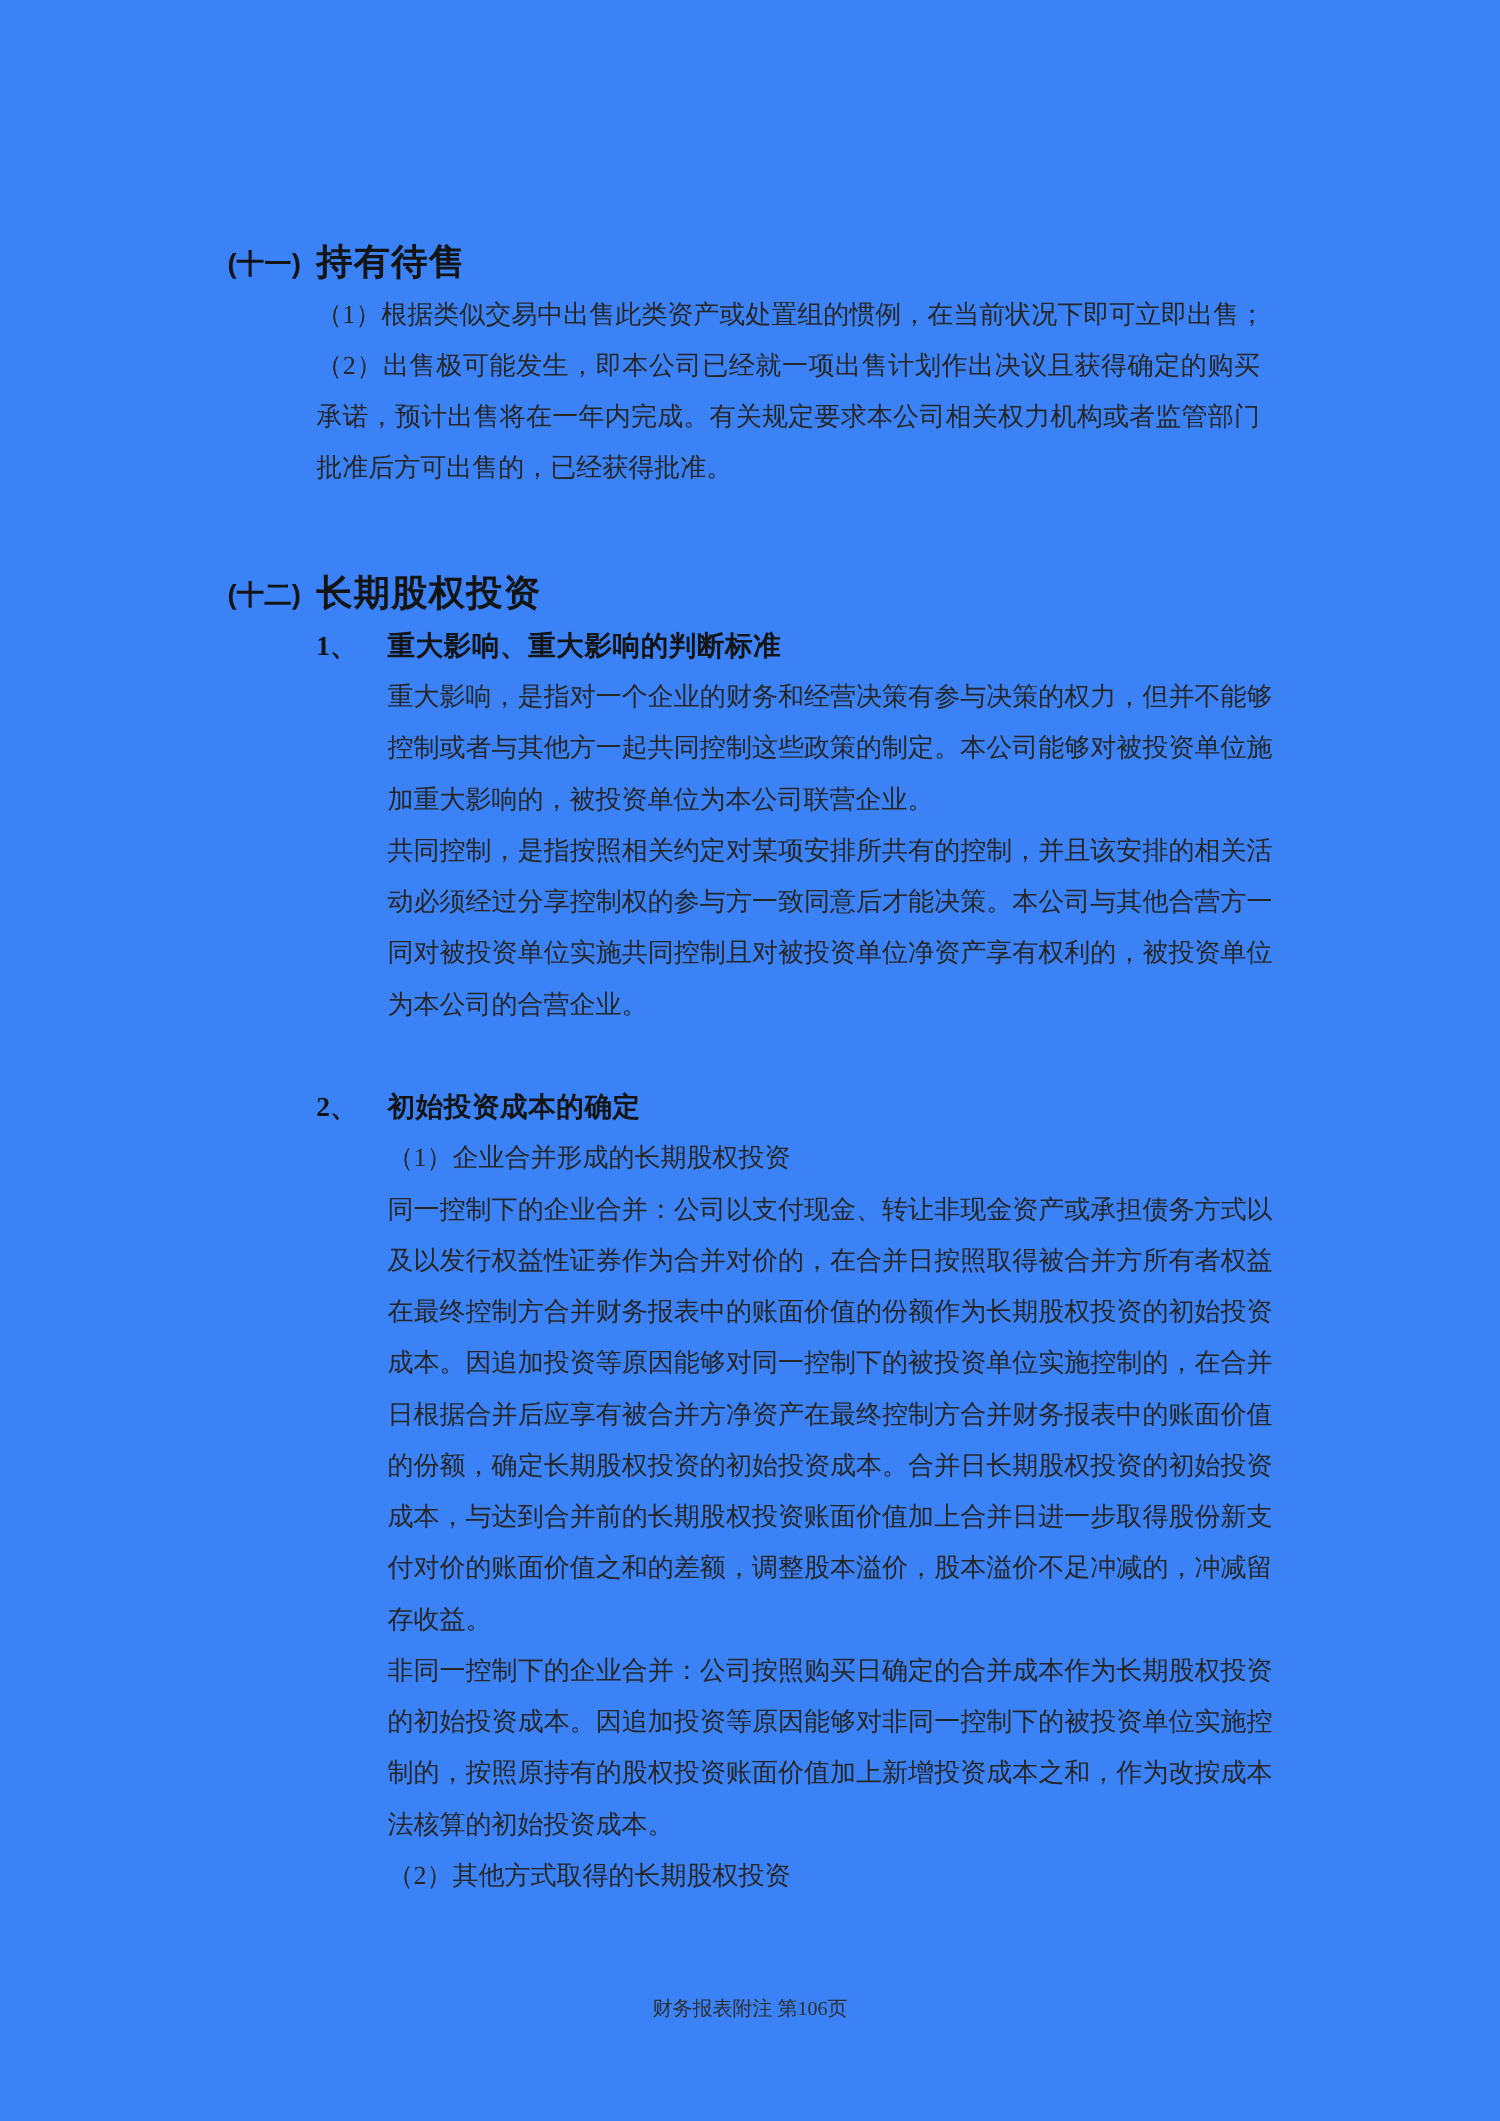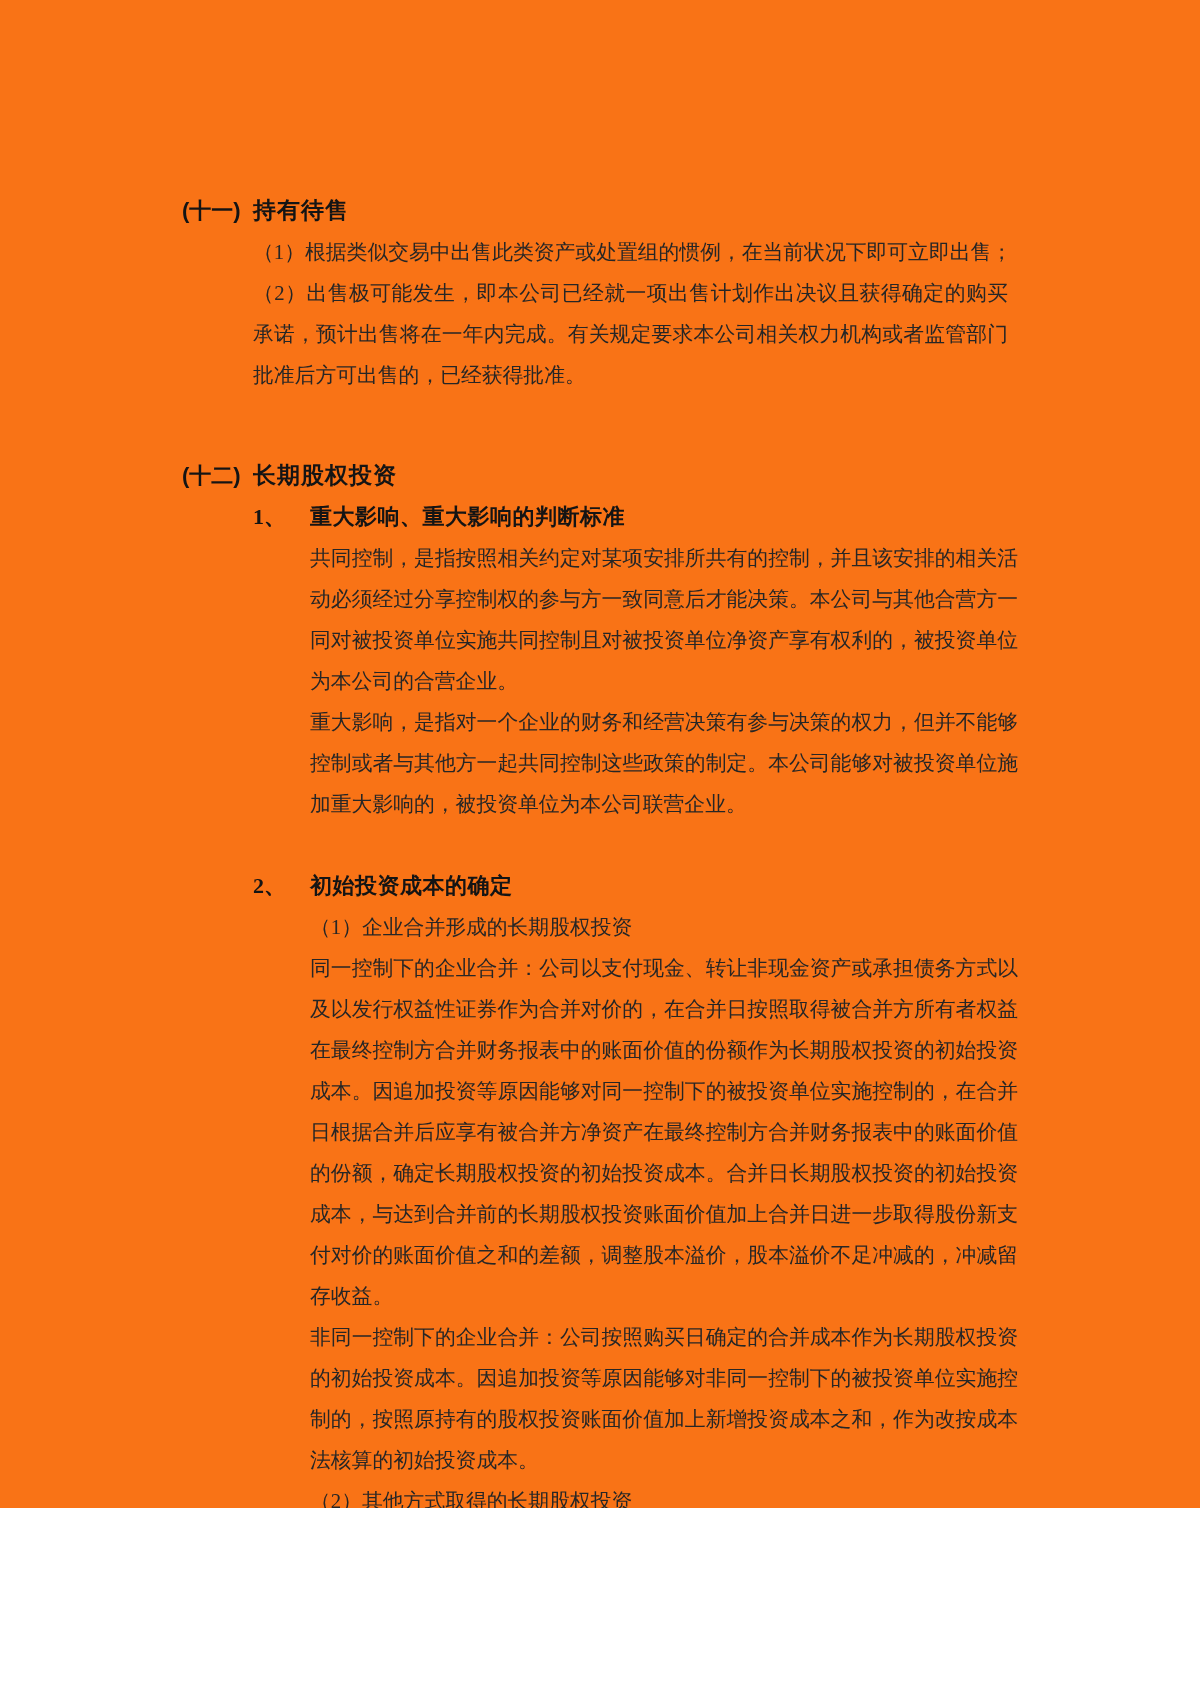--- a/index.html
+++ b/index.html
@@ -4,22 +4,22 @@
 <title>财务报表附注 第106页</title>
 <style>
   html, body {
     margin: 0;
     padding: 0;
     background: #ffffff;
   }
   .page {
     position: relative;
     width: 1200px;
-    height: 1508px;
-    background: #f97316;
+    height: 1697px;
+    background: #3b82f6;
     overflow: hidden;
     font-family: "Liberation Serif", "DejaVu Serif", serif;
     color: #262626;
   }
   .content {
     position: absolute;
     left: 182px;
     top: 190px;
     width: 836px;
   }
@@ -32,21 +32,21 @@
   .sec-num {
     flex: 0 0 71px;
     font-size: 22px;
     font-weight: 700;
     font-family: "Liberation Sans", "DejaVu Sans", sans-serif;
     color: #141414;
     white-space: nowrap;
   }
   .sec-title {
     margin: 0;
-    font-size: 23px;
+    font-size: 29px;
     font-weight: 700;
     font-family: "Liberation Sans", "DejaVu Sans", sans-serif;
     color: #141414;
     line-height: 41px;
     letter-spacing: 1px;
   }
   .sec-body { margin-left: 71px; width: 755px; }
   .section + .section { margin-top: 60px; }
 
   
@@ -120,22 +120,22 @@
         <span class="sec-num">(十二)</span>
         <h2 class="sec-title">长期股权投资</h2>
       </div>
 
       <div class="subsection">
         <div class="sub-head">
           <span class="sub-num">1、</span>
           <h3 class="sub-title">重大影响、重大影响的判断标准</h3>
         </div>
         <div class="sub-body">
+          <p class="para">重大影响，是指对一个企业的财务和经营决策有参与决策的权力，但并不能够控制或者与其他方一起共同控制这些政策的制定。本公司能够对被投资单位施加重大影响的，被投资单位为本公司联营企业。</p>
           <p class="para">共同控制，是指按照相关约定对某项安排所共有的控制，并且该安排的相关活动必须经过分享控制权的参与方一致同意后才能决策。本公司与其他合营方一同对被投资单位实施共同控制且对被投资单位净资产享有权利的，被投资单位为本公司的合营企业。</p>
-          <p class="para">重大影响，是指对一个企业的财务和经营决策有参与决策的权力，但并不能够控制或者与其他方一起共同控制这些政策的制定。本公司能够对被投资单位施加重大影响的，被投资单位为本公司联营企业。</p>
         </div>
       </div>
 
       <div class="subsection gap-before">
         <div class="sub-head">
           <span class="sub-num">2、</span>
           <h3 class="sub-title">初始投资成本的确定</h3>
         </div>
         <div class="sub-body">
           <p class="para oneline">（1）企业合并形成的长期股权投资</p>

